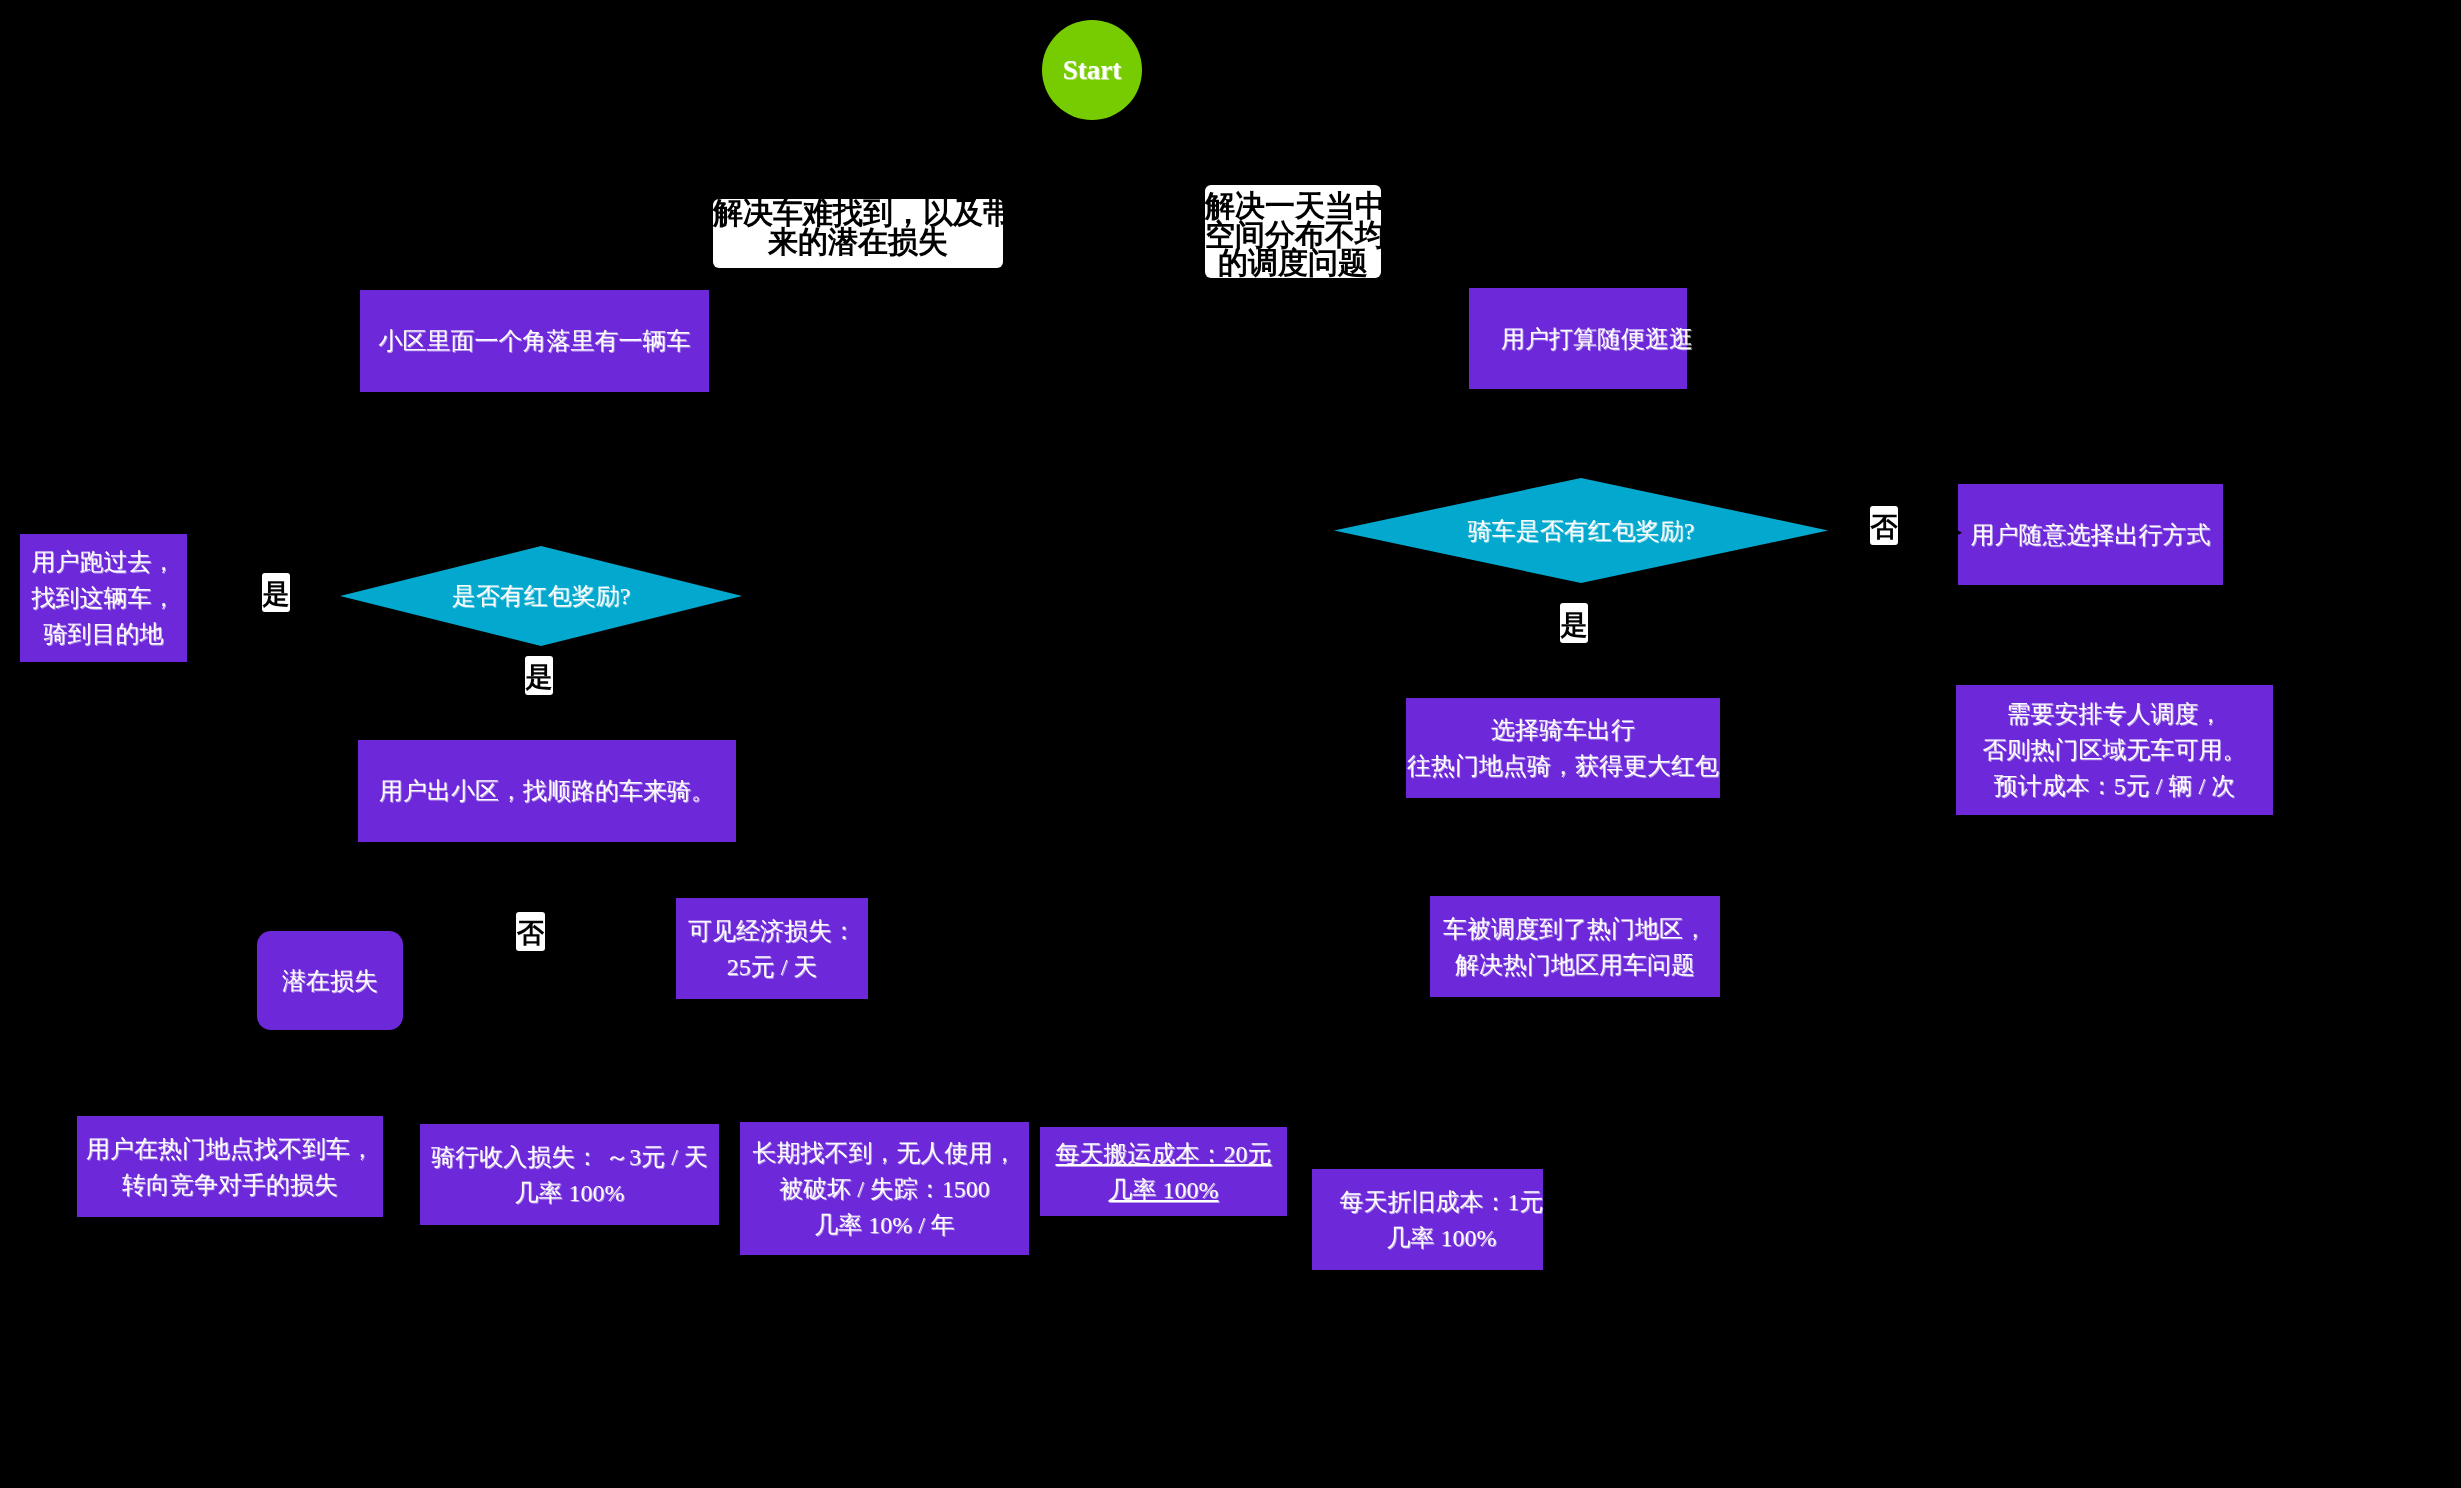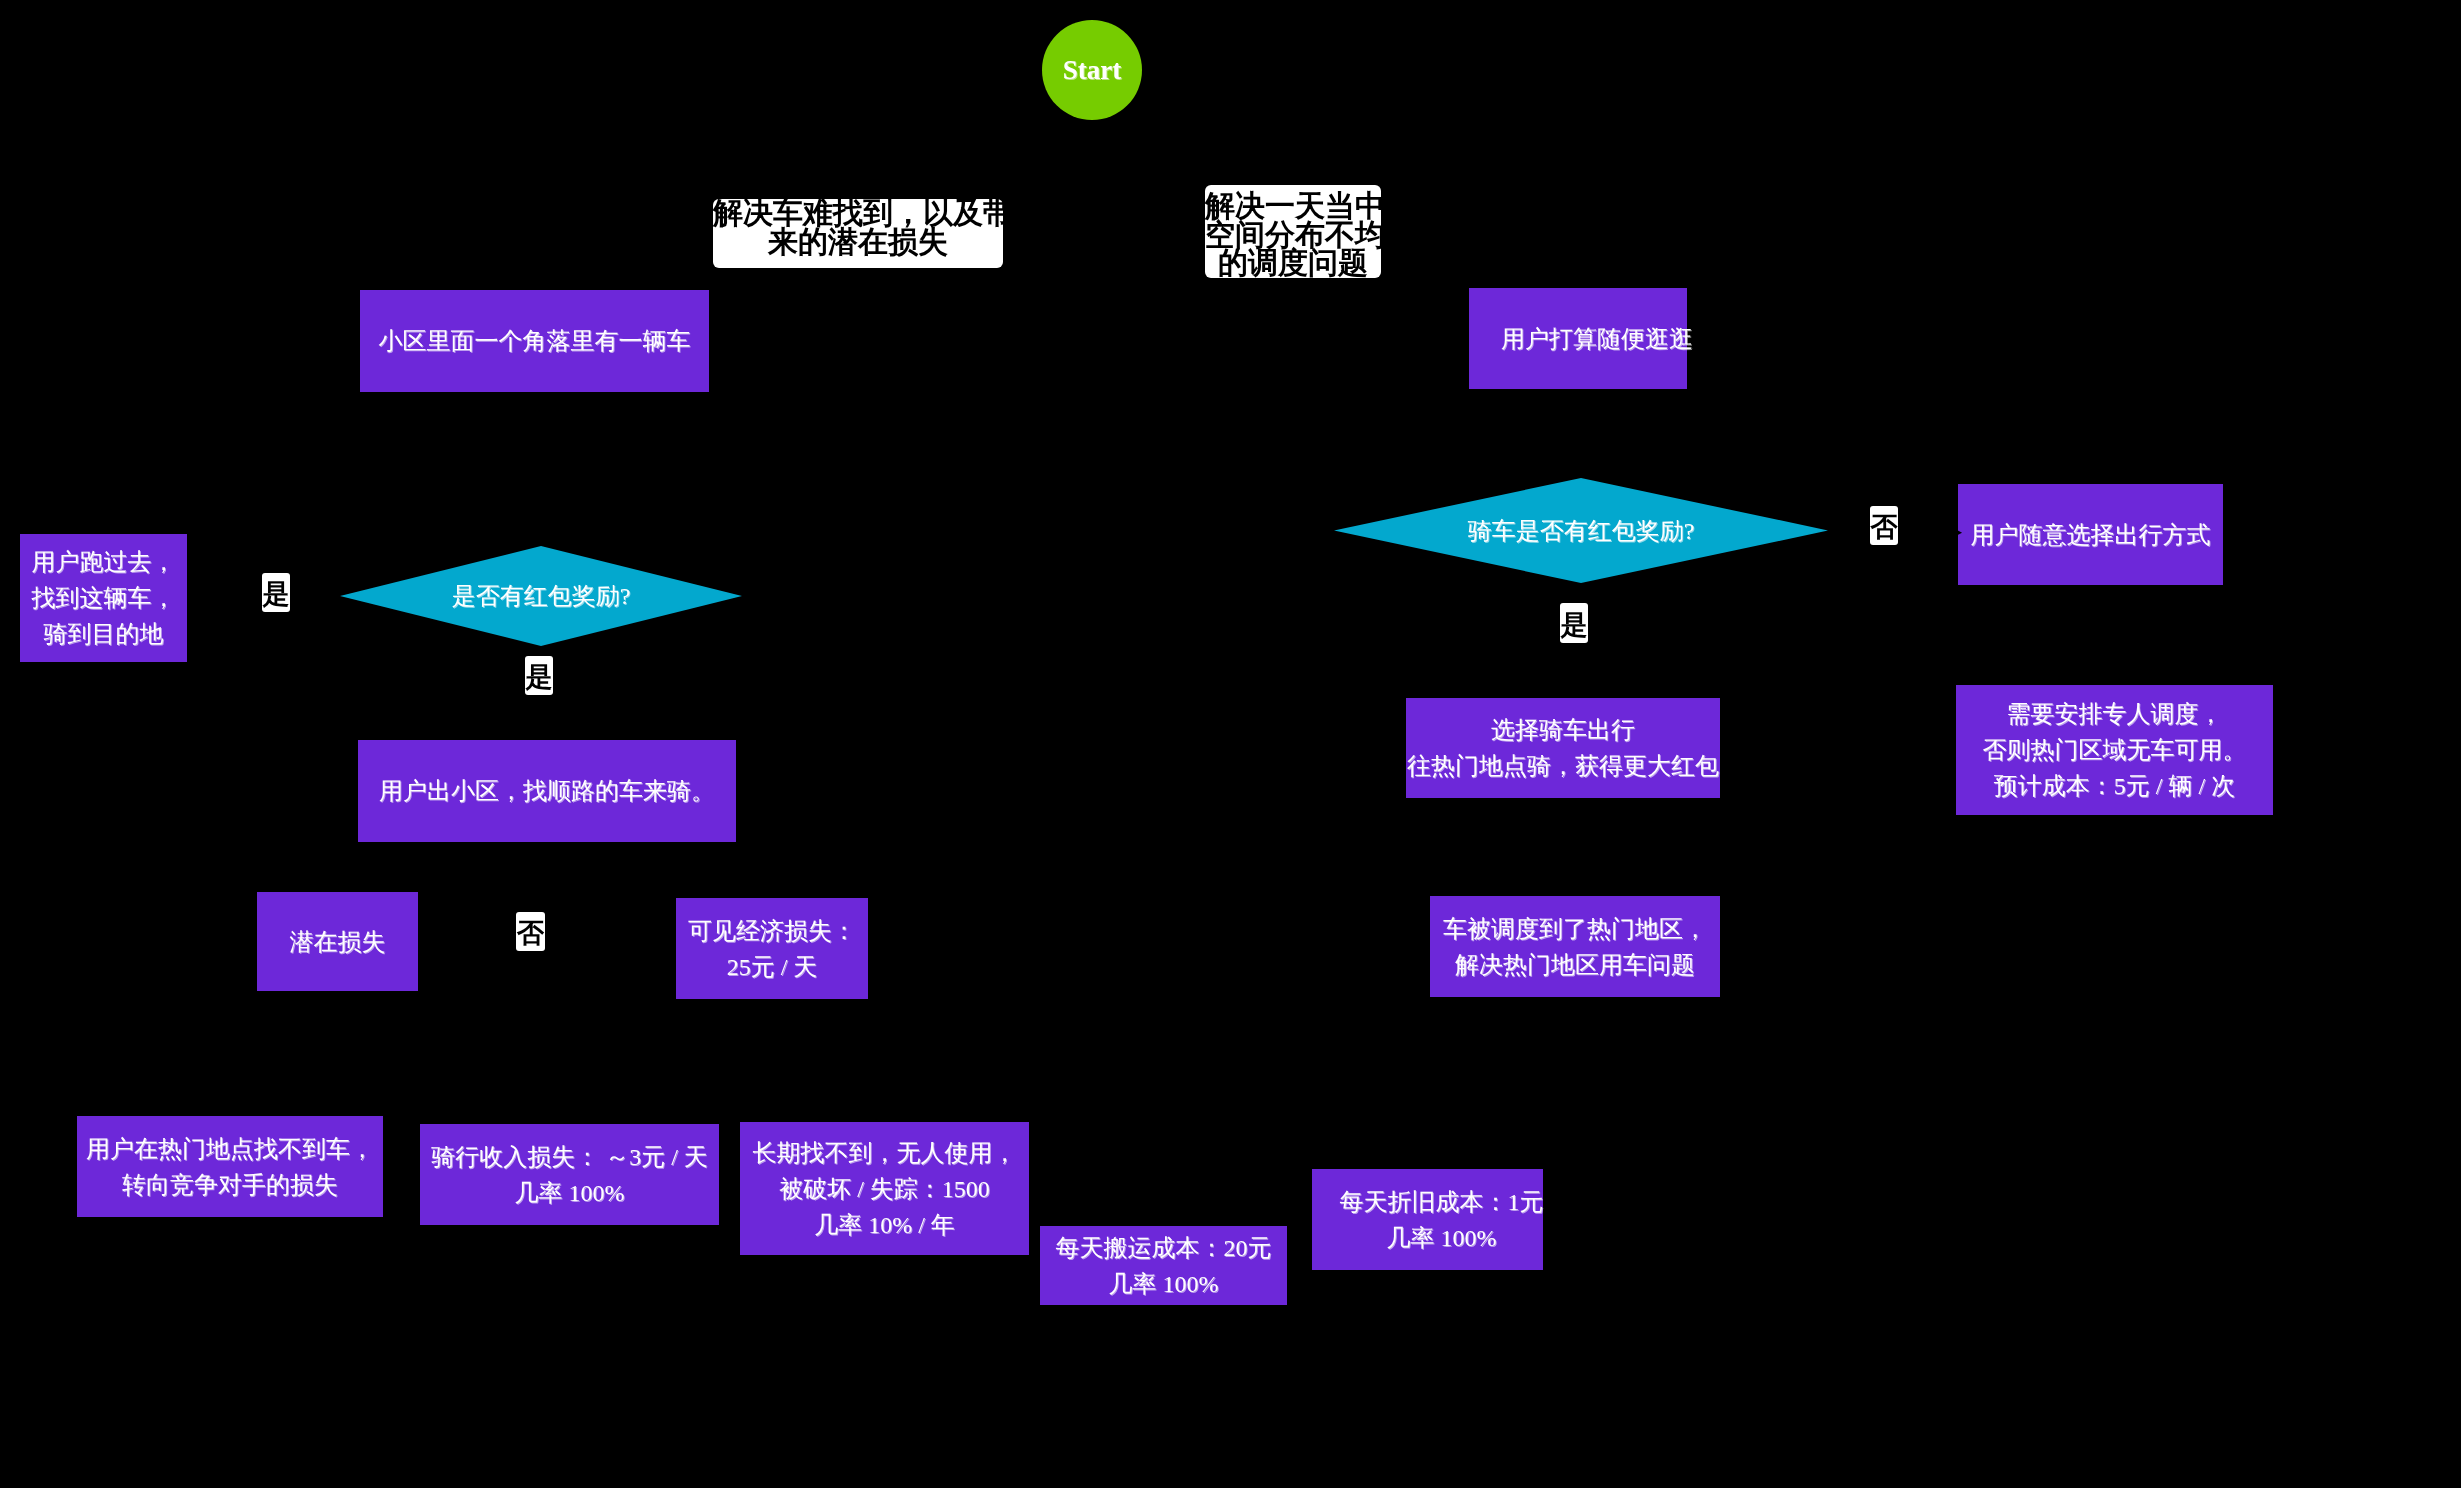--- a/index.html
+++ b/index.html
@@ -111,21 +111,21 @@
     <span>选择骑车出行
 往热门地点骑，获得更大红包</span>
   </div>
 
   <div class="node" style="left:1956px;top:685px;width:317px;height:130px;justify-content:center;">
     <span>需要安排专人调度，
 否则热门区域无车可用。
 预计成本：5元 / 辆 / 次</span>
   </div>
 
-  <div class="node" style="left:257px;top:892px;width:161px;height:99px;">
+  <div class="node" style="left:257px;top:931px;width:146px;height:99px;border-radius:14px;">
     <span>潜在损失</span>
   </div>
 
   <div class="node" style="left:676px;top:898px;width:192px;height:101px;">
     <span>可见经济损失：
 25元 / 天</span>
   </div>
 
   <div class="node" style="left:1430px;top:896px;width:290px;height:101px;">
     <span>车被调度到了热门地区，
@@ -141,21 +141,21 @@
     <span>骑行收入损失： ～3元 / 天
 几率 100%</span>
   </div>
 
   <div class="node" style="left:740px;top:1122px;width:289px;height:133px;">
     <span>长期找不到，无人使用，
 被破坏 / 失踪：1500
 几率 10% / 年</span>
   </div>
 
-  <div class="node" style="left:1040px;top:1226px;width:247px;height:79px;">
+  <div class="node" style="left:1040px;top:1127px;width:247px;height:89px;text-decoration:underline;">
     <span>每天搬运成本：20元
 几率 100%</span>
   </div>
 
   <div class="node" style="left:1312px;top:1169px;width:231px;height:101px;padding-left:28px;">
     <span>每天折旧成本：1元
 几率 100%</span>
   </div>
 
   <div class="elabel" style="left:262px;top:573px;width:28px;height:39px;">

